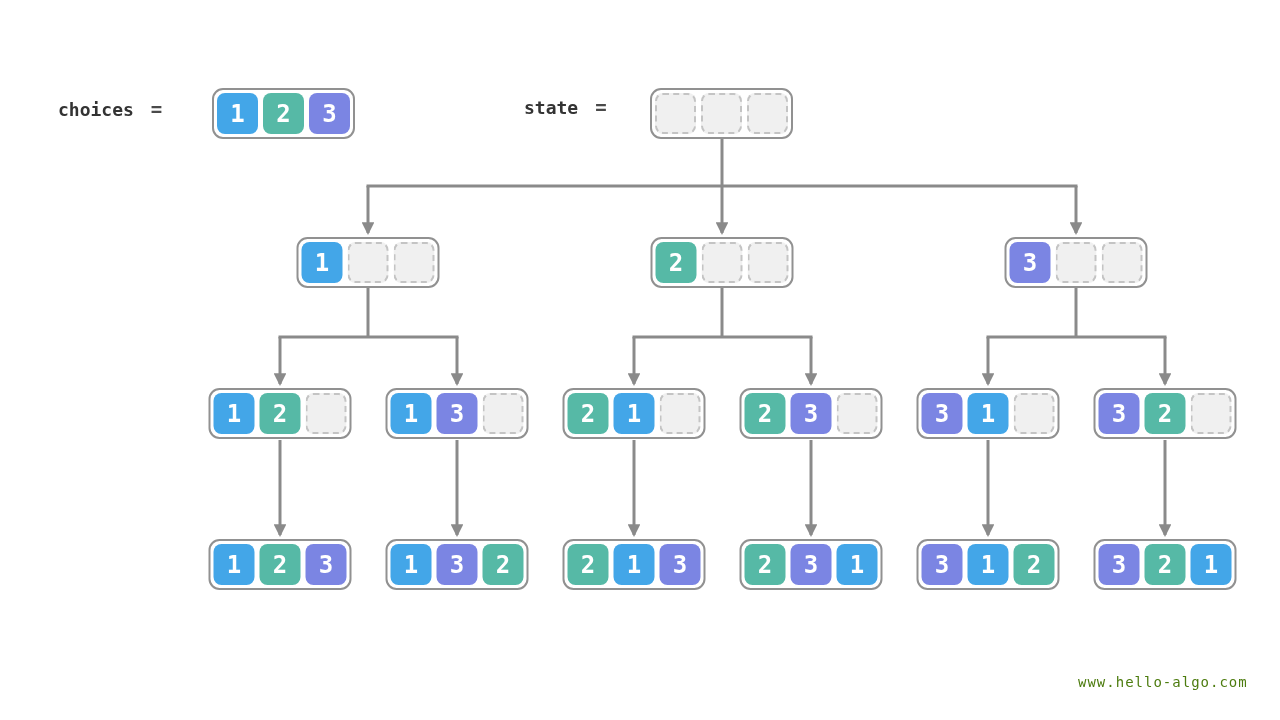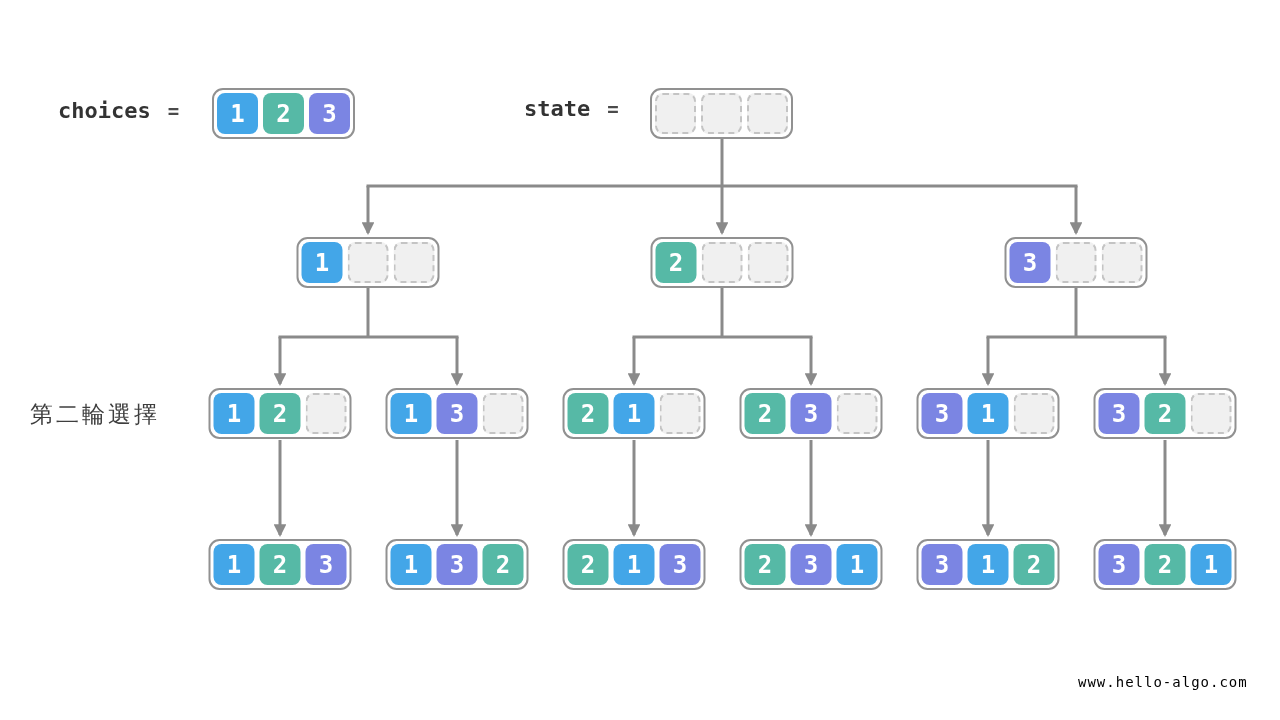--- a/index.html
+++ b/index.html
@@ -1,36 +1,36 @@
 <!DOCTYPE html>
 <html><head>
 <meta charset="utf-8">
 <style>
   html,body{margin:0;padding:0;background:#fff;}
   .stage{position:relative;width:1280px;height:720px;background:#fff;overflow:hidden;
          font-family:"Liberation Sans","DejaVu Sans",sans-serif;}
   .connectors{position:absolute;left:0;top:0;pointer-events:none;}
   .kw-line{position:absolute;display:flex;align-items:center;gap:17px;}
   .kw{font-family:"DejaVu Sans Mono","Liberation Mono",monospace;font-weight:bold;
-      font-size:22px;color:#333;}
+      font-size:18px;color:#333;}
   .eq{font-family:"DejaVu Sans Mono","Liberation Mono",monospace;font-weight:bold;
       font-size:19px;color:#4a4a4a;}
   .node{position:absolute;display:inline-flex;gap:5px;padding:3px;background:#fff;
         border:2px solid #919191;border-radius:11px;transform:translateX(-50%);}
   .node.fixed{transform:none;}
   .cell{width:41px;height:41px;border-radius:8px;box-sizing:border-box;
         display:flex;align-items:center;justify-content:center;
         font-family:"DejaVu Sans Mono","Liberation Mono",monospace;
         font-weight:bold;font-size:24px;color:#fff;}
   .cell.empty{background:#F0F0F0;border:2px dashed #C4C4C4;}
   .row-label{position:absolute;left:30px;font-size:23px;font-weight:500;color:#3E3E3E;
              letter-spacing:3px;white-space:nowrap;}
   .watermark{position:absolute;left:1078px;top:674px;
              font-family:"DejaVu Sans Mono","Liberation Mono",monospace;
-             font-size:14px;color:#000000;letter-spacing:1px;}
+             font-size:14px;color:#4d7c0f;letter-spacing:1px;}
 </style>
 </head>
 <body>
 
 <div class="stage">
 
   <svg class="connectors" width="1280" height="720">
     <defs>
       <marker id="arrow" viewBox="0 0 10 10" refX="8.5" refY="5" markerWidth="4.2" markerHeight="4.2" orient="auto-start-reverse" markerUnits="strokeWidth">
         <path d="M0 0 L10 5 L0 10 z" fill="#8A8A8A"></path>
@@ -80,21 +80,20 @@
   <div class="kw-line" style="left:524px;top:96px">
     <span class="kw">state</span>
     <span class="eq">=</span>
   </div>
   <div class="node fixed" style="left:650px;top:88px">
       <span class="cell empty"></span>
       <span class="cell empty"></span>
       <span class="cell empty"></span>
     </div>
 
-  <div class="row-label" style="top:399px">第二輪選擇</div>
 
   <div class="node" style="left:368px;top:237px">
       <span class="cell" style="background: rgb(67, 166, 232);">1</span>
       <span class="cell empty"></span>
       <span class="cell empty"></span>
     </div>
   <div class="node" style="left:722px;top:237px">
       <span class="cell" style="background: rgb(86, 185, 166);">2</span>
       <span class="cell empty"></span>
       <span class="cell empty"></span>

